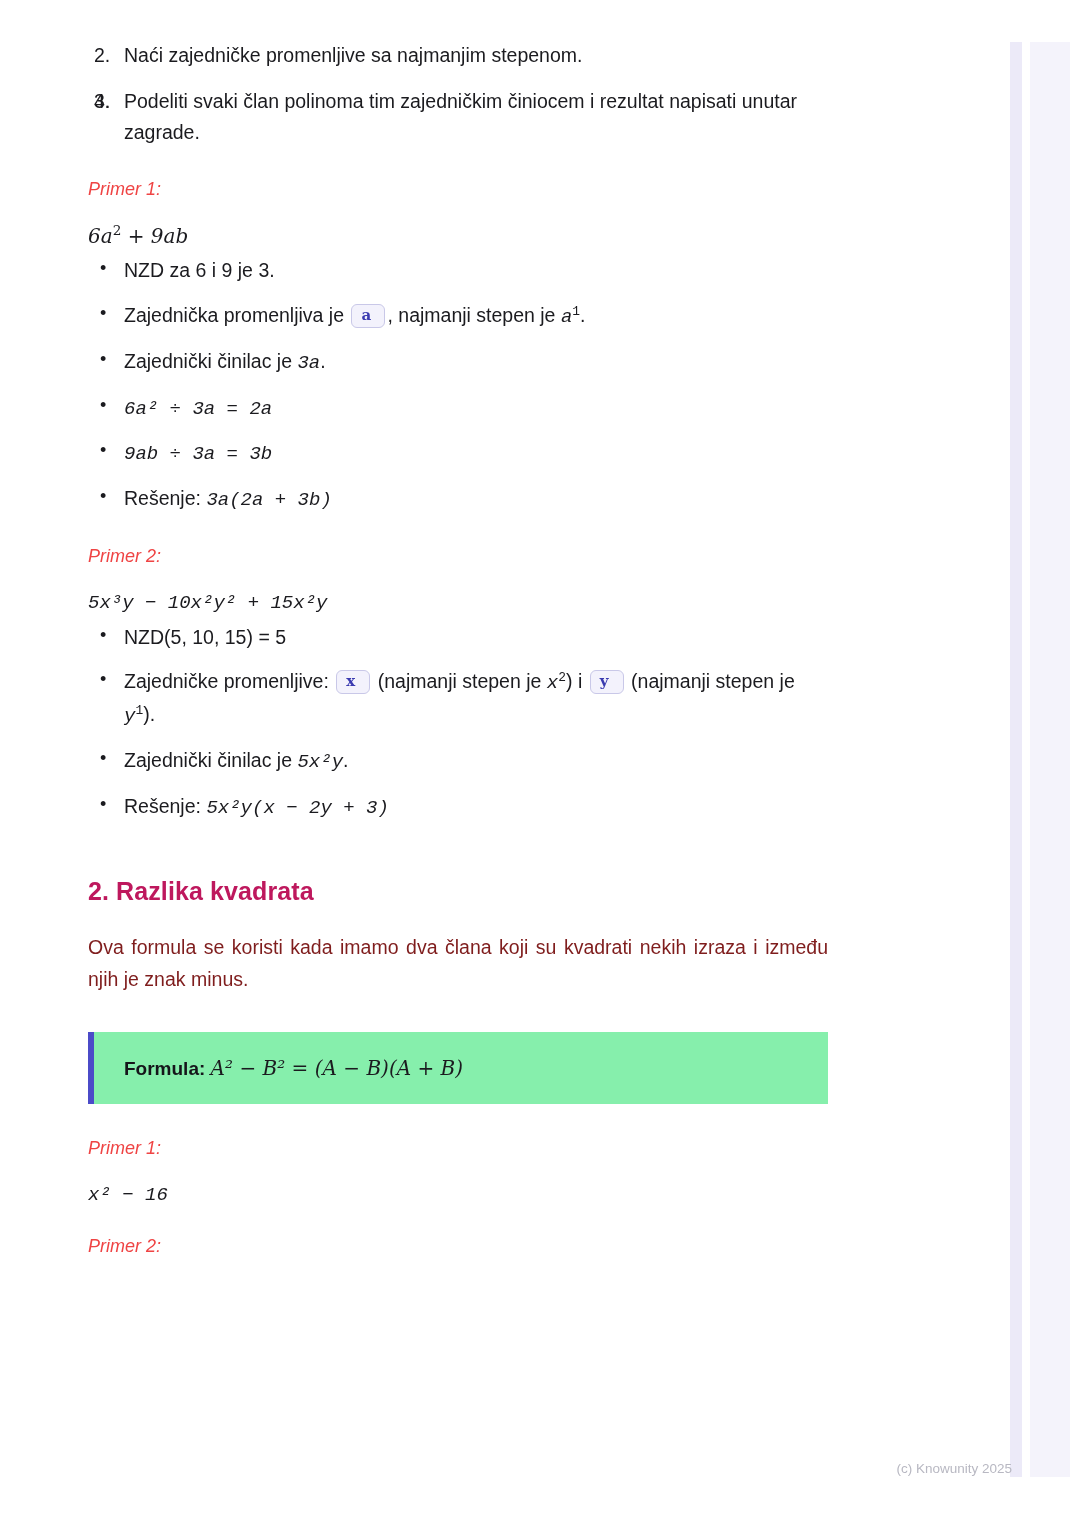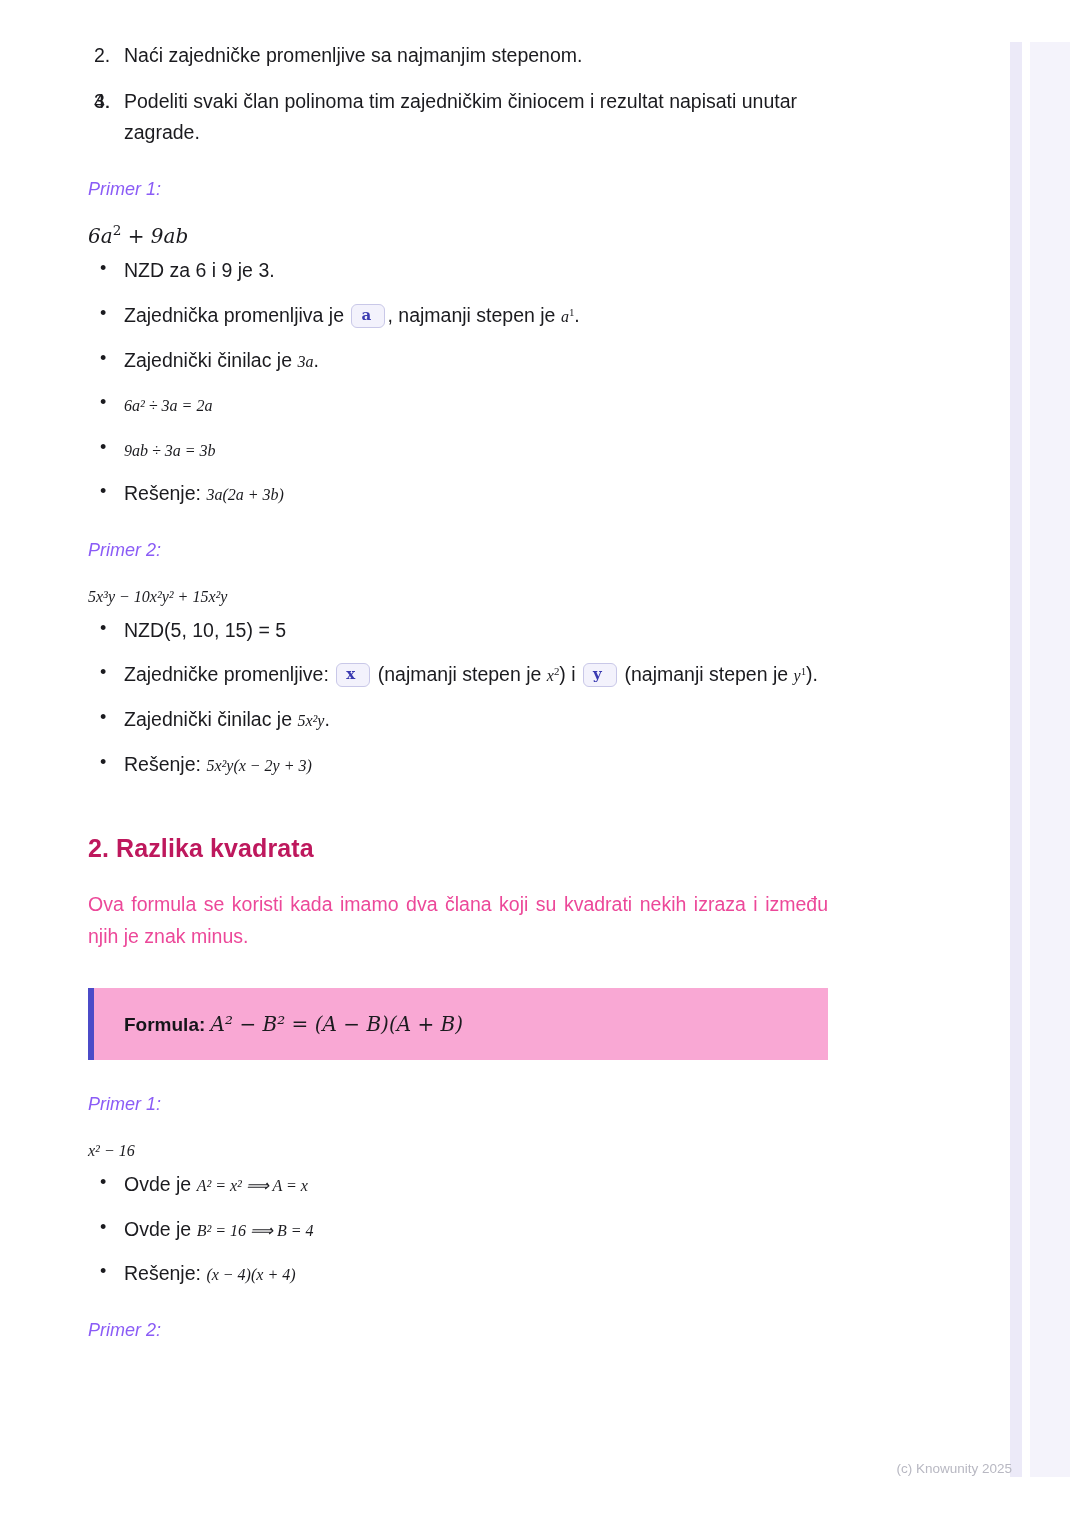--- a/index.html
+++ b/index.html
@@ -73,28 +73,28 @@
   }
   ol.steps li .num {
     position: absolute;
     left: 6px;
     top: 0;
   }
 
   .example-label {
     font-style: italic;
     font-size: 18px;
-    color: #8b5cf6;
+    color: #ef4444;
     margin: 30px 0 22px 0;
   }
 
   .math {
-    font-family: Liberation Serif, serif;
+    font-family: Liberation Mono, monospace;
     font-style: italic;
-    font-size: 16px;
+    font-size: 19px;
     color: #1b1b1f;
   }
   sup {
     font-size: 0.68em;
     font-style: normal;
     vertical-align: super;
   }
   .mi { font-style: italic; }
 
   .expr-block {
@@ -148,26 +148,26 @@
     font-weight: bold;
     margin: 54px 0 26px 0;
     letter-spacing: 0.1px;
   }
 
   p.para {
     font-size: 19.5px;
     line-height: 1.62;
     text-align: justify;
     margin: 0 0 28px 0;
-    color: #ec4899;
+    color: #7f1d1d;
   }
 
   .formula-box {
     position: relative;
-    background: #f9a8d4;
+    background: #86efac;
     border-left: 6px solid #4b4bc8;
     padding: 24px 26px 24px 30px;
     margin: 36px 0 34px 0;
     font-size: 19px;
   }
   .formula-box .flabel {
     font-weight: bold;
     color: #15151a;
     font-family: "Liberation Sans", sans-serif;
     font-size: 19px;
@@ -279,33 +279,19 @@
       <span class="flabel">Formula:</span>
       <span class="fmath math">A² − B² = (A − B)(A + B)</span>
     </div>
 
     <div class="example-label">Primer 1:</div>
 
     <div class="expr-block">
       <span class="math">x² − 16</span>
     </div>
 
-    <ul class="bullets">
-      <li>
-        <span>Ovde je</span>
-        <span class="math">A² = x²  ⟹  A = x</span>
-      </li>
-      <li>
-        <span>Ovde je</span>
-        <span class="math">B² = 16  ⟹  B = 4</span>
-      </li>
-      <li>
-        <span>Rešenje:</span>
-        <span class="math">(x − 4)(x + 4)</span>
-      </li>
-    </ul>
 
     <div class="example-label">Primer 2:</div>
 
   </div>
 </div>
 
 <div class="watermark">(c) Knowunity 2025</div>
 
 </body></html>

